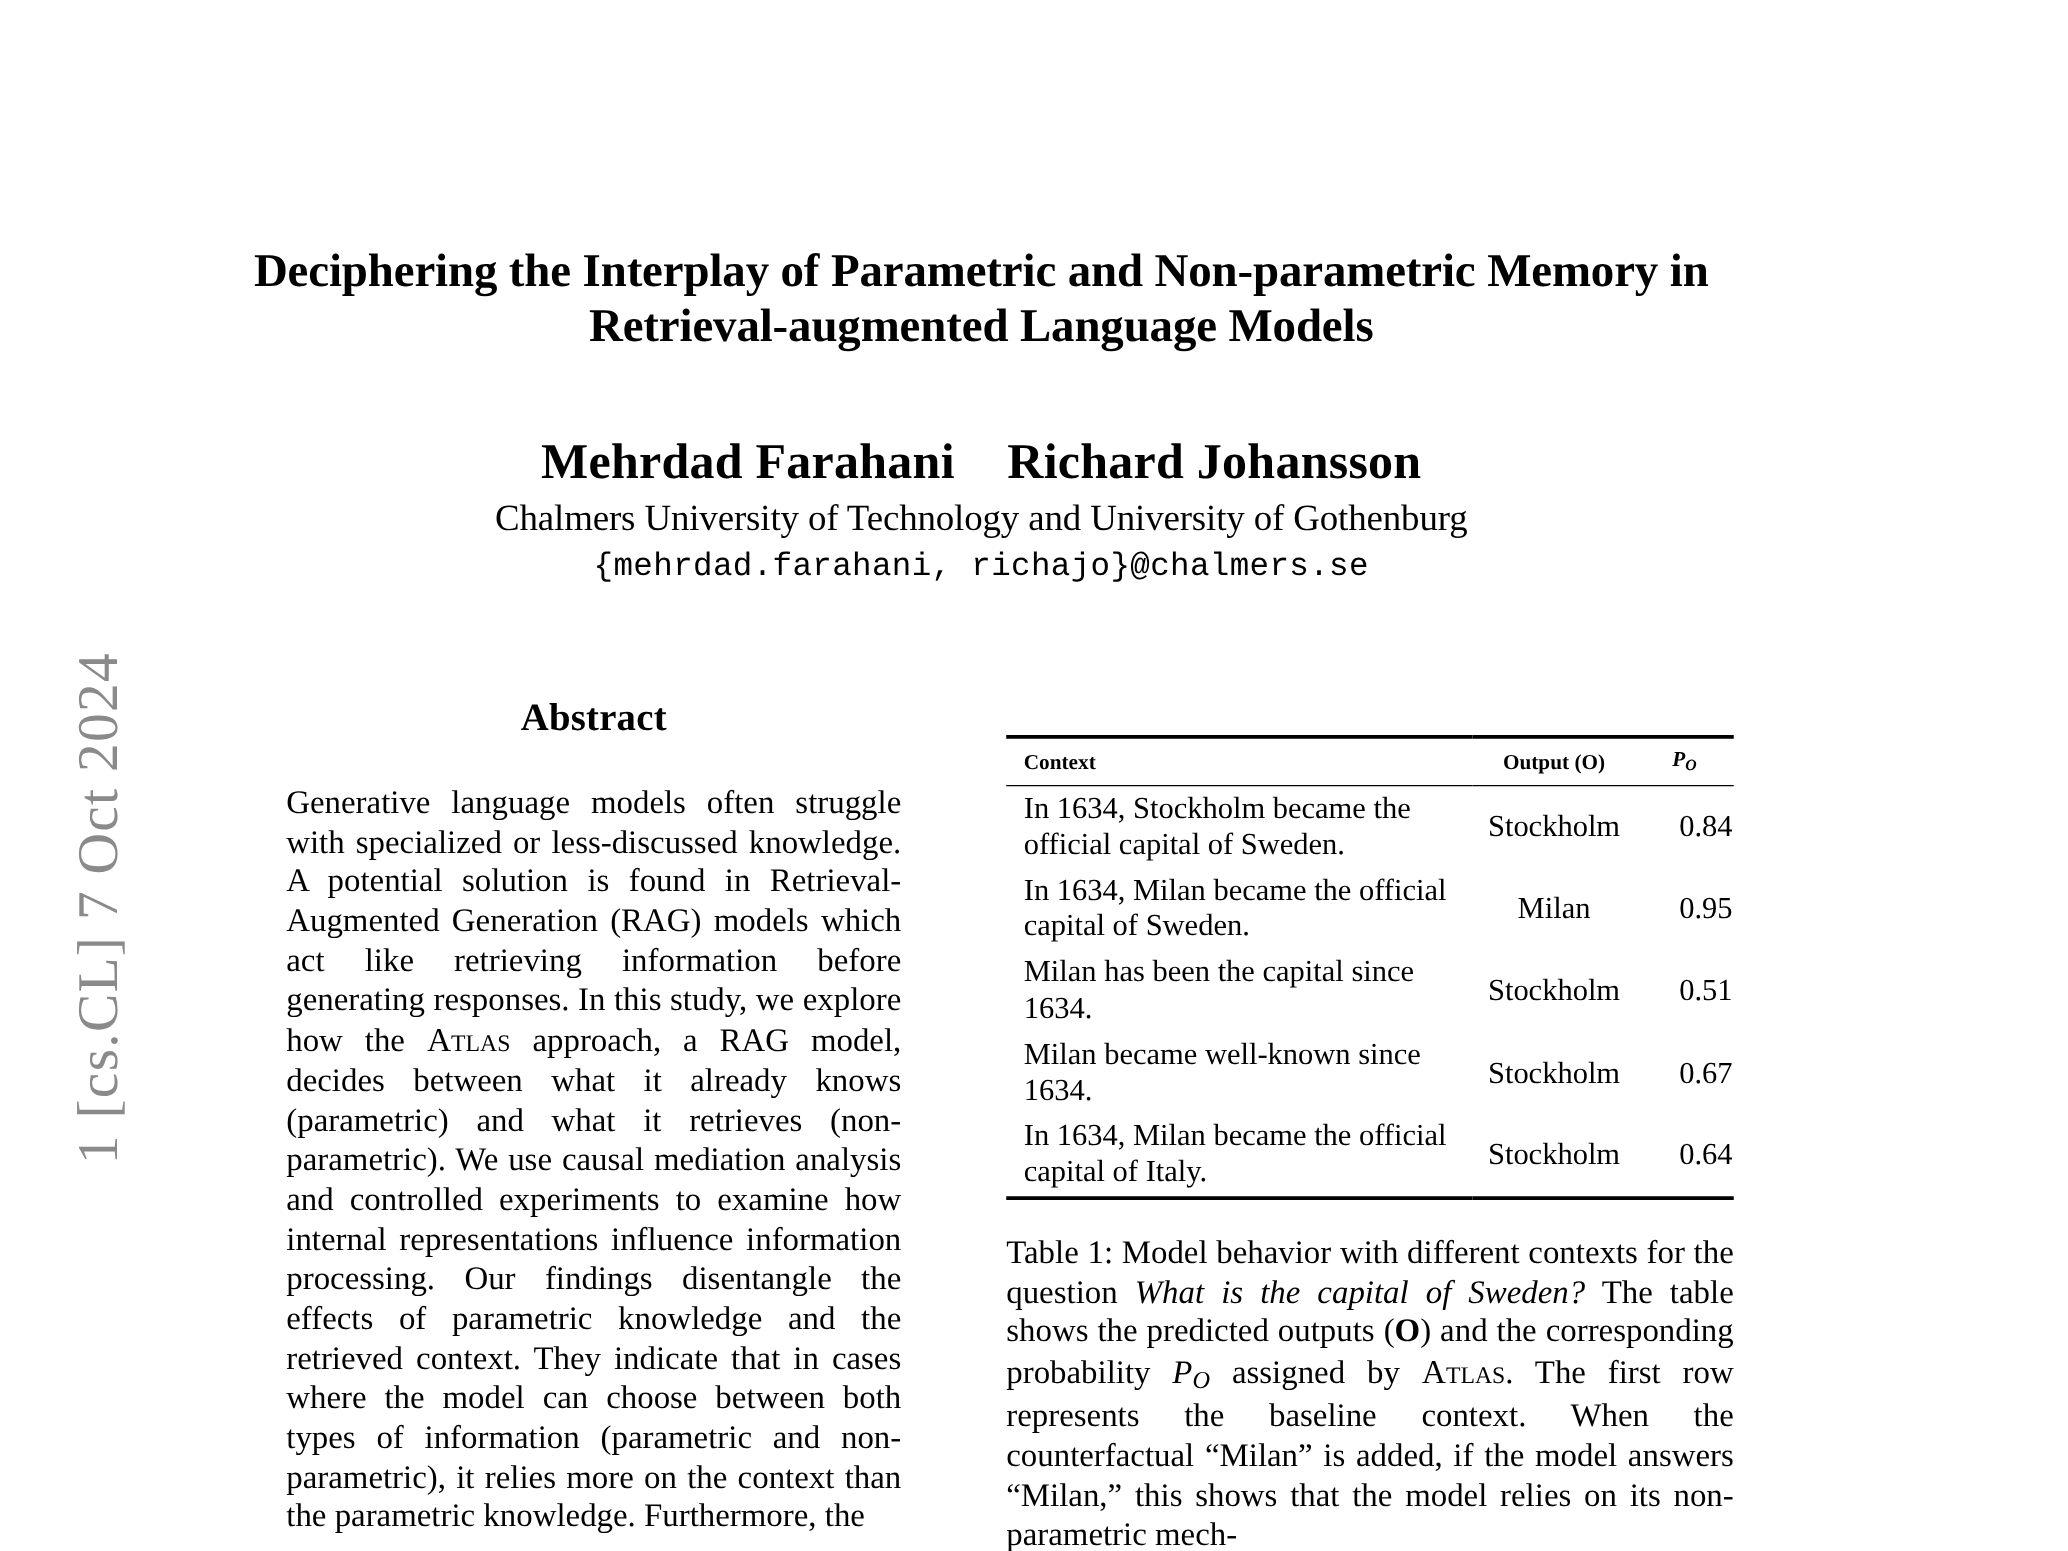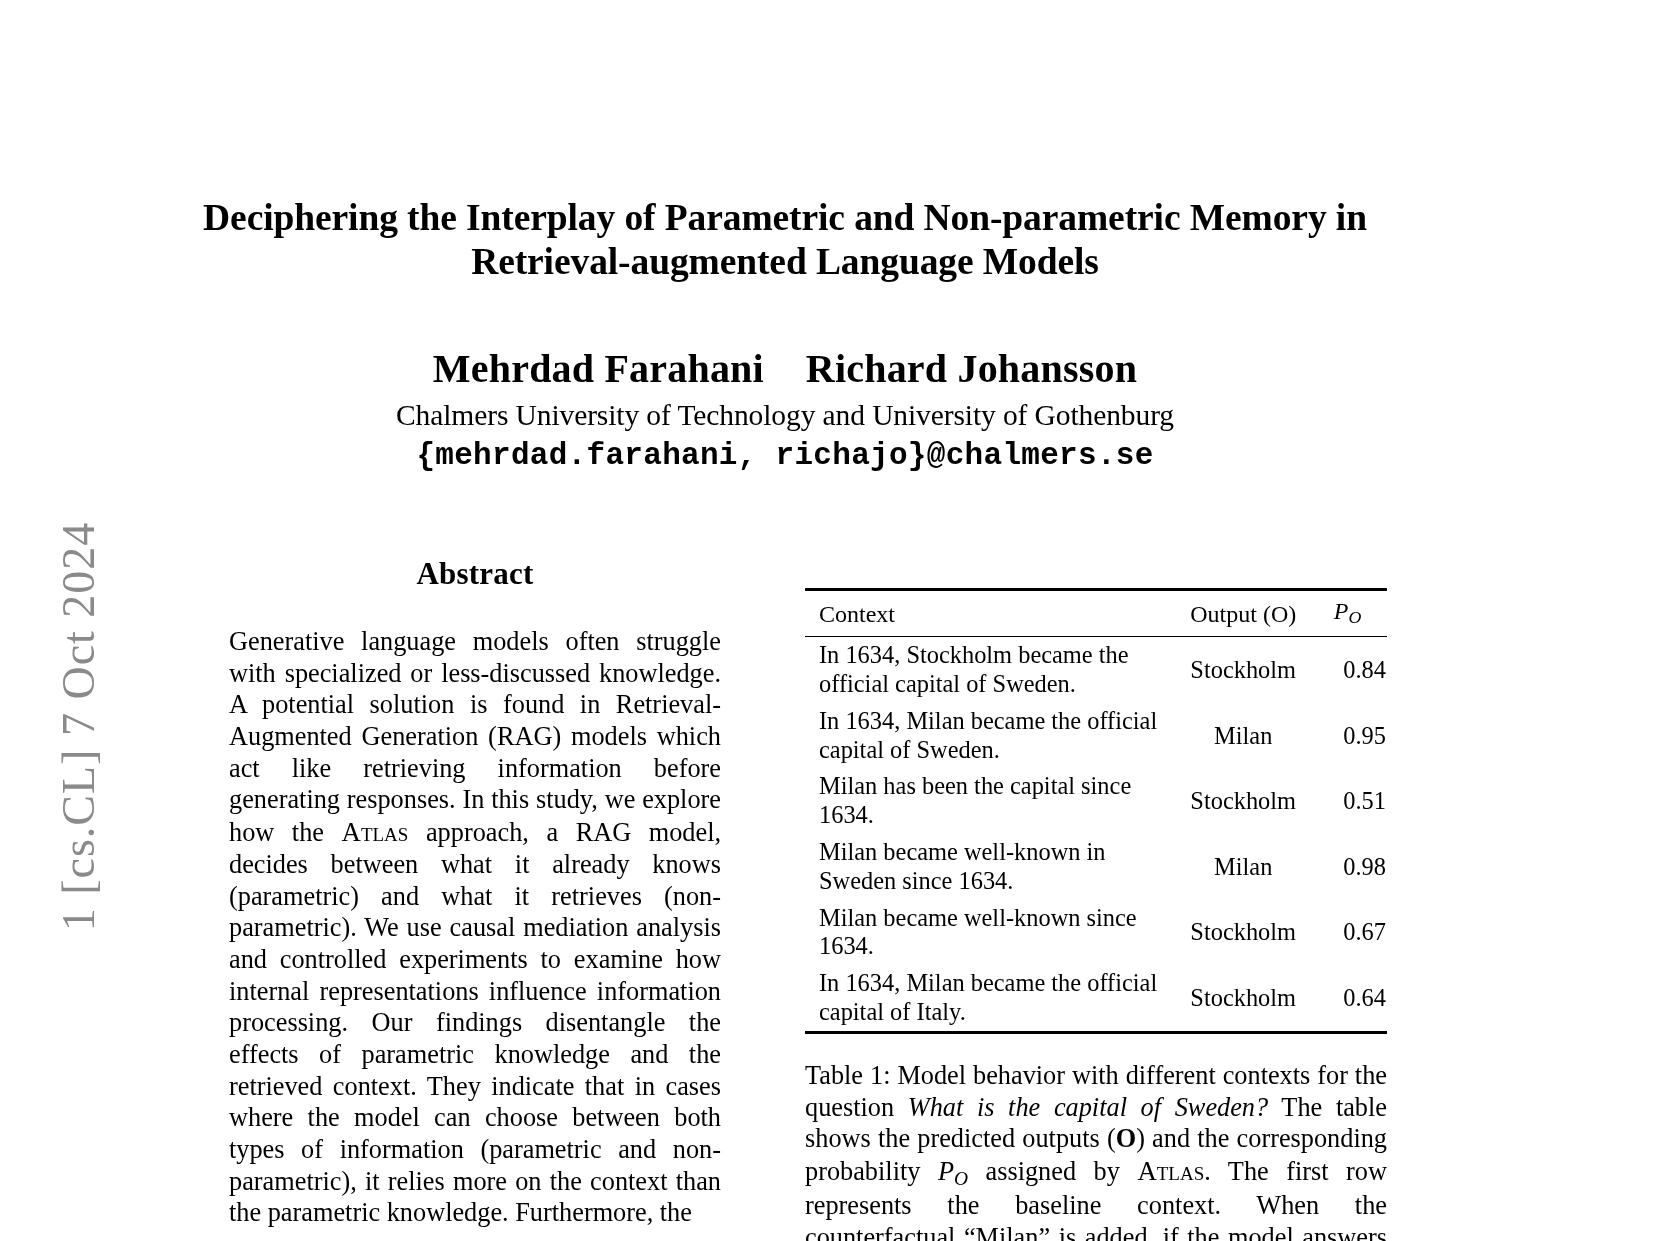--- a/index.html
+++ b/index.html
@@ -70,24 +70,23 @@
     letter-spacing: 0.2px;
   }
   #author-names .author-gap { display: inline-block; width: 42px; }
   #affiliation {
     font-size: 29.5px;
     margin-top: 7px;
     letter-spacing: -0.1px;
   }
   #emails {
     font-family: "Liberation Mono", "DejaVu Sans Mono", monospace;
-    font-size: 31px;
+    font-size: 26px;
     margin-top: 6px;
     letter-spacing: 0.3px;
-    font-weight: bold;
   }
 
   
   #col-left {
     position: absolute;
     left: 229px;
     top: 556px;
     width: 492px;
   }
   #col-right {
@@ -139,22 +138,22 @@
     font-size: 0;
   }
   #table1 .rule-bot td {
     border-top: 3.2px solid #000;
     padding: 0;
     height: 0;
     line-height: 0;
     font-size: 0;
   }
   #table1 th {
-    font-weight: normal;
-    font-size: 24px;
+    font-weight: bold;
+    font-size: 17px;
     padding: 7px 0 8px 0;
     vertical-align: bottom;
   }
   #table1 th.th-context { text-align: left;  padding-left: 14px; }
   #table1 th.th-output  { text-align: center; margin-left: 16px; }
   #table1 th.th-prob    { text-align: center; }
   #table1 td.c-context {
     text-align: left;
     padding: 4px 10px 4px 14px;
     line-height: 1.18;
@@ -239,25 +238,20 @@
           <td class="c-context">In 1634, Milan became the official capital of Sweden.</td>
           <td class="c-output">Milan</td>
           <td class="c-prob">0.95</td>
         </tr>
         <tr>
           <td class="c-context">Milan has been the capital since 1634.</td>
           <td class="c-output">Stockholm</td>
           <td class="c-prob">0.51</td>
         </tr>
         <tr>
-          <td class="c-context">Milan became well-known in Sweden since 1634.</td>
-          <td class="c-output">Milan</td>
-          <td class="c-prob">0.98</td>
-        </tr>
-        <tr>
           <td class="c-context">Milan became well-known since 1634.</td>
           <td class="c-output">Stockholm</td>
           <td class="c-prob">0.67</td>
         </tr>
         <tr>
           <td class="c-context">In 1634, Milan became the official capital of Italy.</td>
           <td class="c-output">Stockholm</td>
           <td class="c-prob">0.64</td>
         </tr>
 

